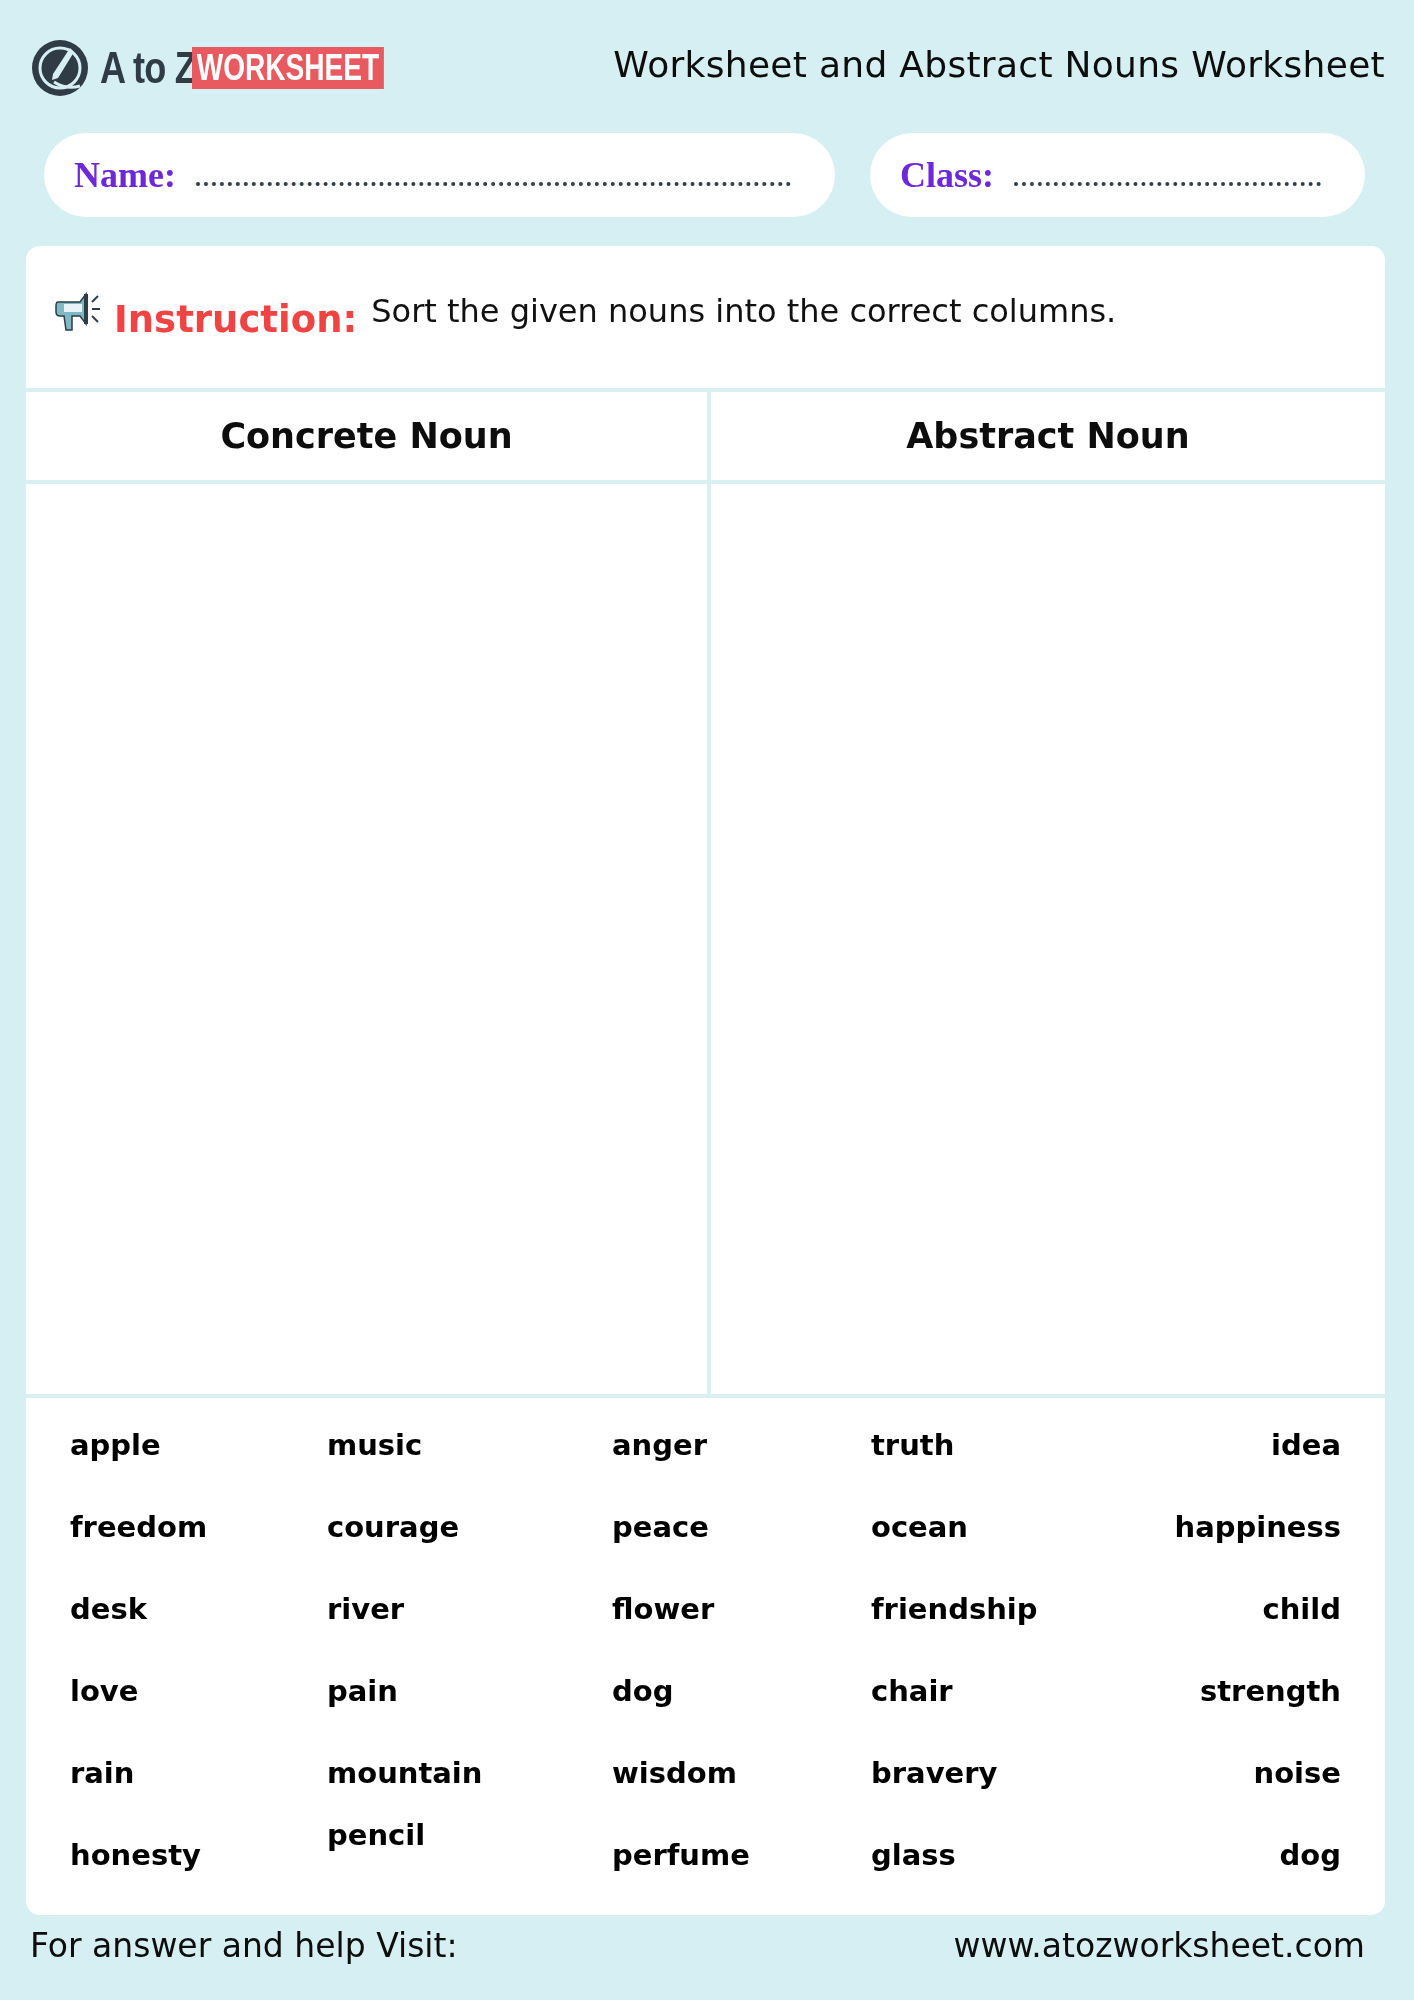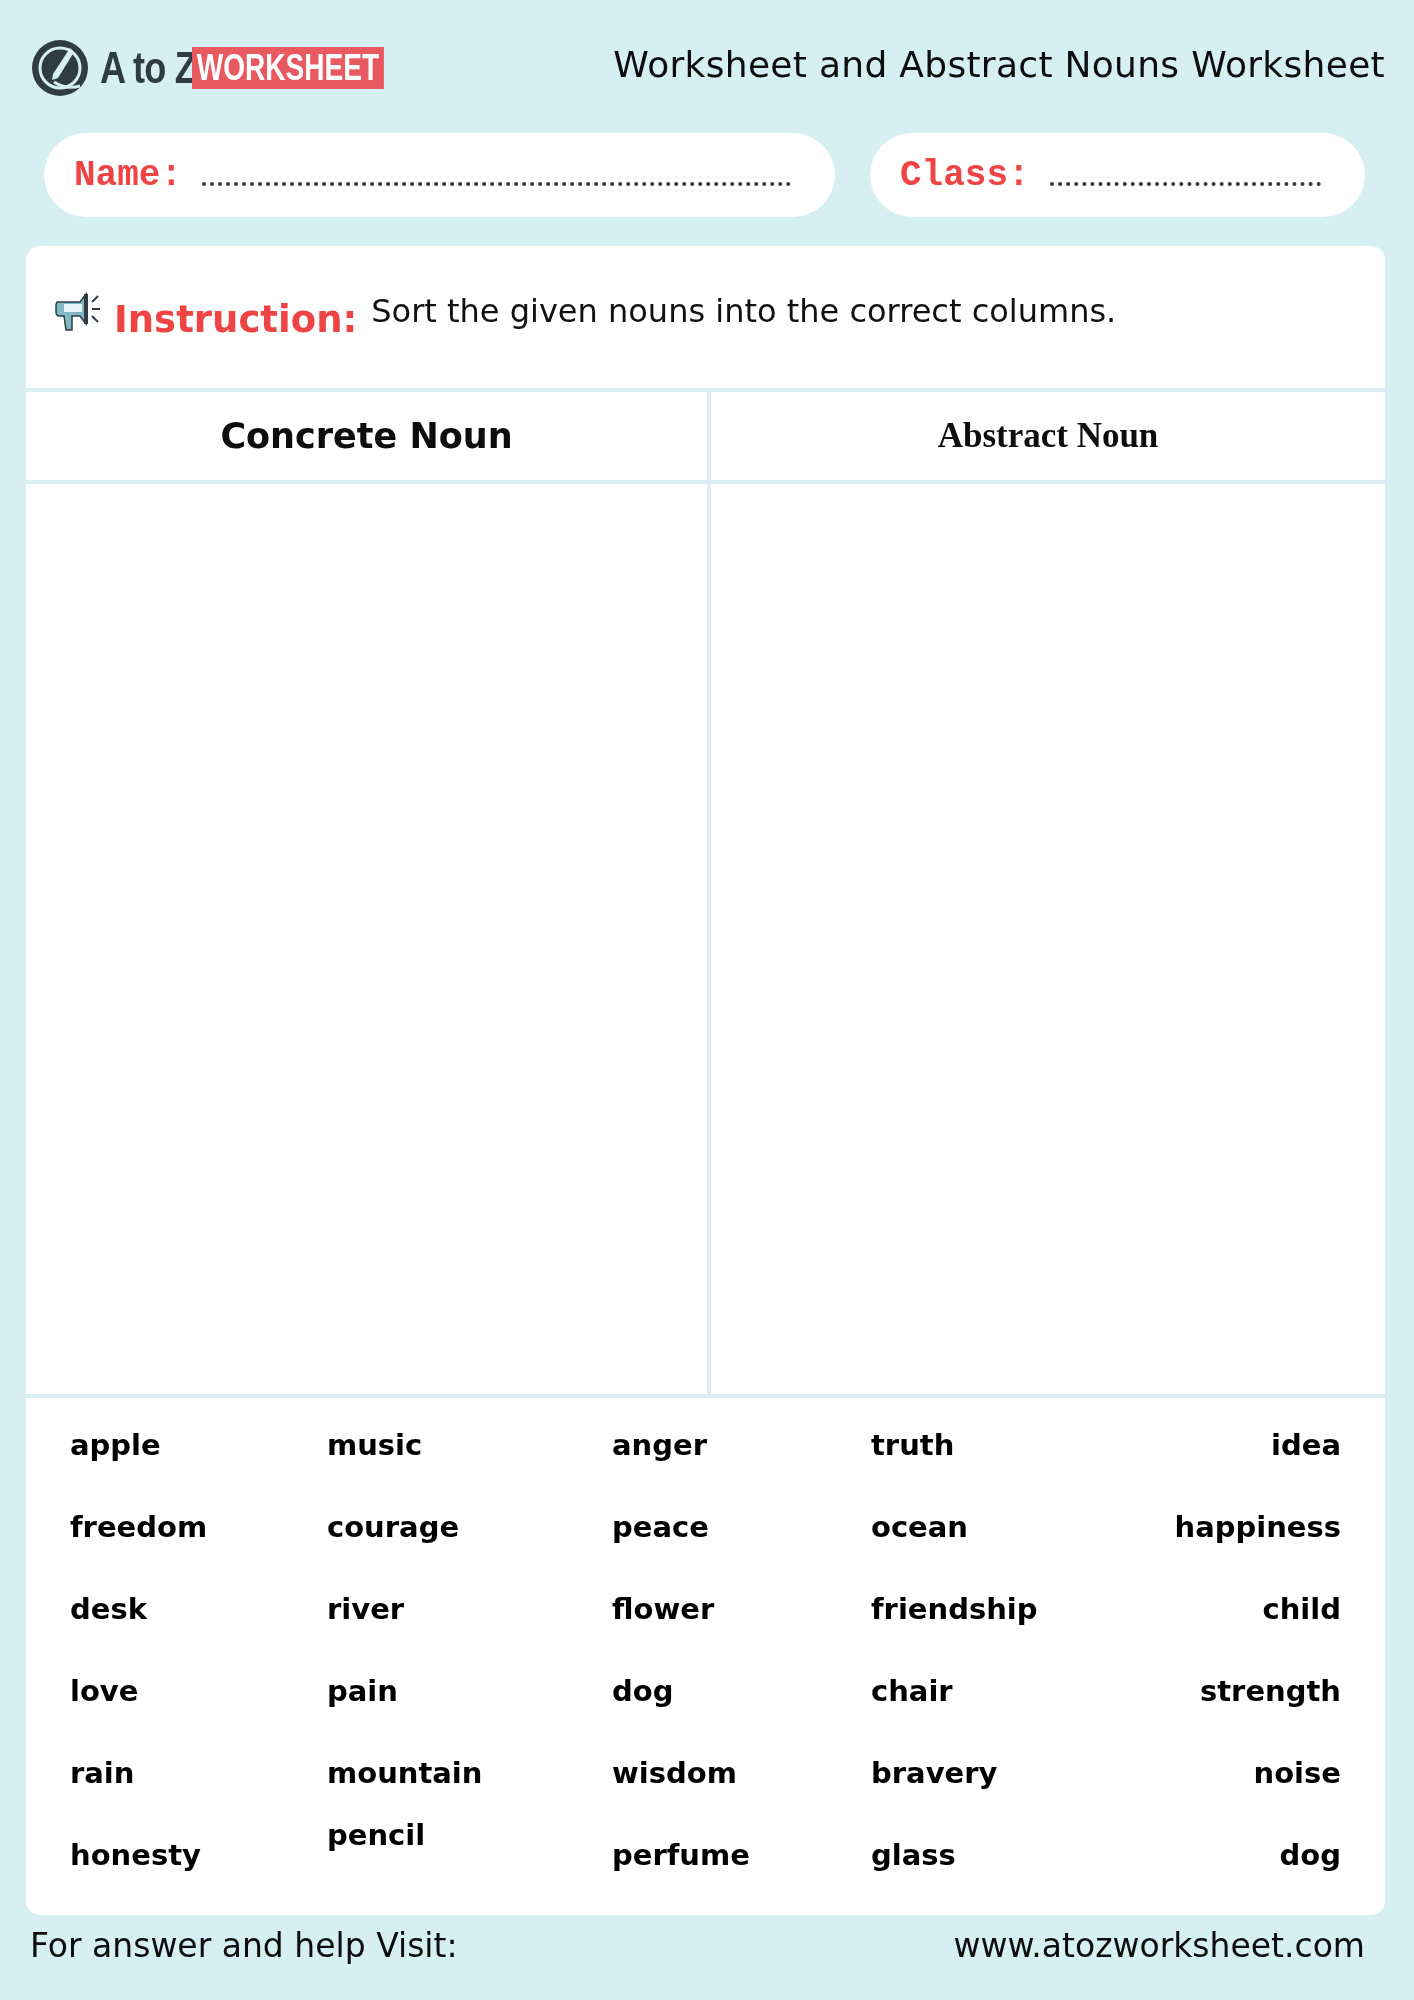--- a/index.html
+++ b/index.html
@@ -9,21 +9,21 @@
     font-family:"DejaVu Sans", sans-serif; color:#111;
   }
   .logo { position:absolute; left:30px; top:37px; height:62px; display:flex; align-items:center; }
   .logo-circle { width:60px; height:60px; }
   .logo-atoz { font-family:"Liberation Sans", sans-serif; font-weight:bold; font-size:44px; color:#2f3b45; margin-left:10px; letter-spacing:-1px; transform:scaleX(0.82); transform-origin:left center; width:86px; white-space:nowrap; }
   .logo-ws { background:#e85a5f; color:#fff; font-family:"Liberation Sans", sans-serif; font-weight:bold; font-size:36px; height:42px; line-height:42px; padding:0 6px; margin-left:6px; transform:scaleX(0.78); transform-origin:left center; letter-spacing:0; white-space:nowrap; }
   .title { position:absolute; right:29px; top:44px; font-size:36px; font-weight:500; color:#0d0d0d; white-space:nowrap; letter-spacing:0.3px; }
   .pill { position:absolute; background:#fff; border-radius:44px; display:flex; align-items:center; }
   .pill-name { left:44px; top:133px; width:791px; height:84px; }
   .pill-class { left:870px; top:133px; width:495px; height:84px; }
-  .pill-label { font-family:Liberation Mono, monospace; font-weight:bold; font-size:36px; color:#ef4444; margin-left:30px; }
+  .pill-label { font-family:Liberation Serif, serif; font-weight:bold; font-size:36px; color:#6d28d9; margin-left:30px; }
   .pill-line { flex:1; border-bottom:4px dotted #2f3b45; margin:18px 44px 0 20px; height:0; }
   .card { position:absolute; left:26px; top:246px; width:1359px; height:1669px; background:#fff; border-radius:14px; overflow:hidden; }
   .instr { position:absolute; left:28px; top:40px; display:flex; align-items:center; height:50px; }
   .instr-label { font-size:37px; font-weight:bold; margin-left:12px; color:#ef4444;margin-top:16px; }
   .instr-text { font-size:32px; margin-left:14px; color:#111; }
   .table { position:absolute; left:0; top:142px; width:1359px; height:1010px;border-radius:22px; }
   .hline { position:absolute; left:0; width:1359px; height:4px; background:#d9eff1; }
   .vline { position:absolute; top:0; width:4px; height:1010px; background:#d9eff1; left:681px; }
   .col-head { position:absolute; top:4px; height:88px; display:flex; align-items:center; justify-content:center; font-size:35px; font-weight:bold; color:#0d0d0d; }
   .word-bank { position:absolute; left:0; top:1152px; width:1359px; height:517px; }
@@ -67,21 +67,21 @@
       <line x1="38" y1="19" x2="46" y2="19" stroke="#2f3b45" stroke-width="2"></line>
       <line x1="38" y1="26" x2="44" y2="32" stroke="#2f3b45" stroke-width="2"></line>
     </svg>
     <span class="instr-label">Instruction:</span>
     <span class="instr-text">Sort the given nouns into the correct columns.</span>
   </div>
 
   <div class="table">
     <div class="hline" style="top:0"></div>
     <div class="col-head" style="left:0;width:681px;">Concrete Noun</div>
-    <div class="col-head" style="left:685px;width:674px;font-family:Liberation Serif, serif;">Abstract Noun</div>
+    <div class="col-head" style="left:685px;width:674px;">Abstract Noun</div>
     <div class="hline" style="top:92px"></div>
     <div class="vline"></div>
     <div style="position:absolute;left:0;top:96px;width:681px;height:910px;"></div>
     <div style="position:absolute;left:685px;top:96px;width:674px;height:910px;"></div>
     <div class="hline" style="top:1006px"></div>
   </div>
 
   <div class="word-bank">
 
     <span class="word" style="left:44px;top:30px">apple</span>

